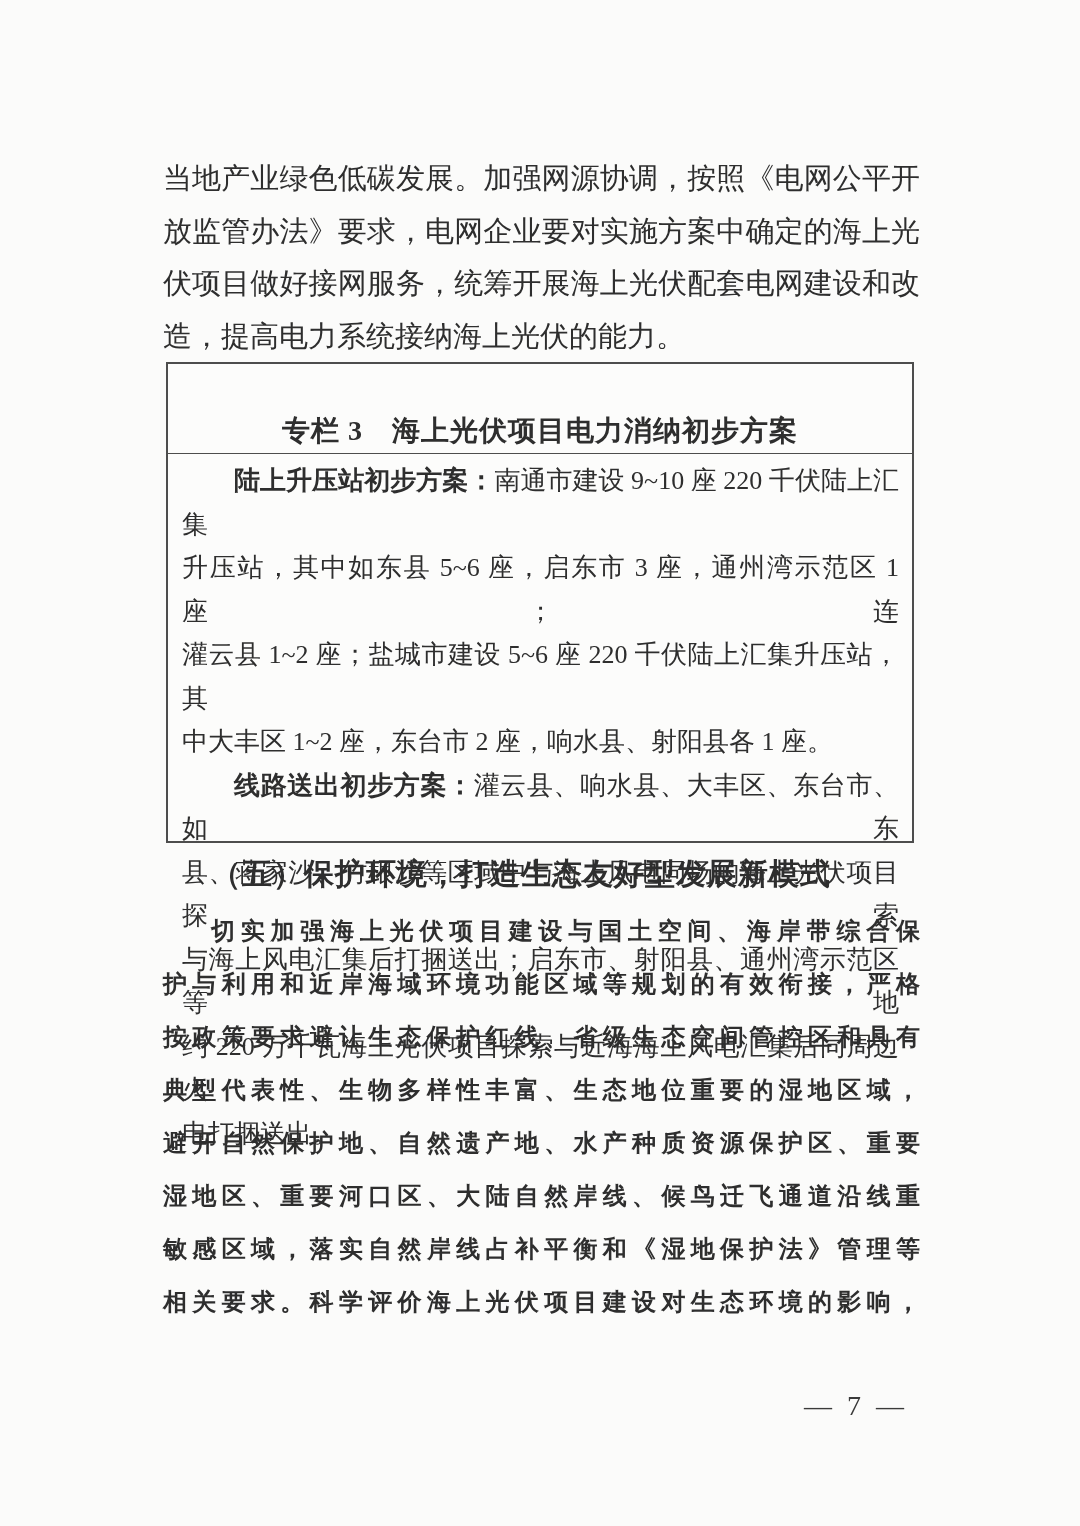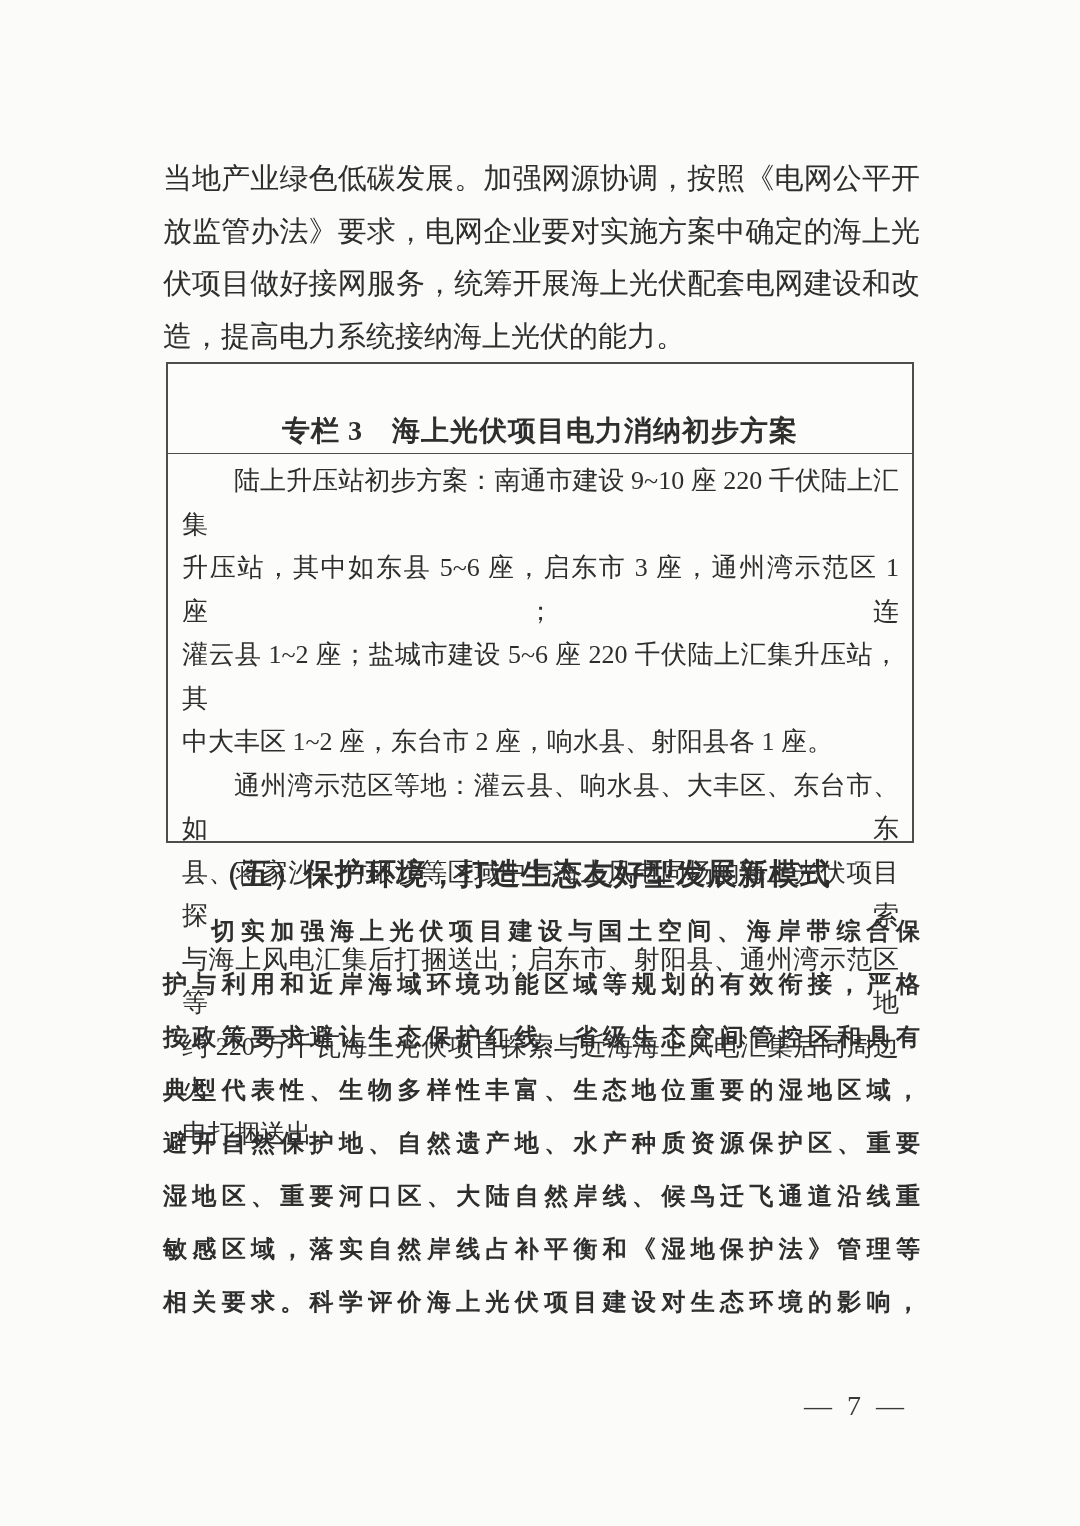--- a/index.html
+++ b/index.html
@@ -60,21 +60,21 @@
     font-size: 28px;
     border-bottom: 1px solid #4d4d4d;
     letter-spacing: 1px;
     margin-top: 44px;
   }
   .callout-body {
     padding: 5px 13px 6px 14px;
     font-size: 26px;
     line-height: 43.5px;
   }
-  .lead { font-weight: normal; }
+  .lead { font-weight: bold; }
   
   .heading {
     position: absolute;
     left: 163px;
     top: 852px;
     width: 757px;
     margin: 0;
     font-size: 30px;
     font-weight: bold;
     line-height: 44px;
@@ -110,21 +110,21 @@
   <div class="callout">
     <div class="callout-title">专栏 3　海上光伏项目电力消纳初步方案</div>
     <div class="callout-body">
       <div class="ln fill indent">
         <span class="lead">陆上升压站初步方案：</span><span>南通市建设 9~10 座 220 千伏陆上汇集</span>
       </div>
       <div class="ln fill">升压站，其中如东县 5~6 座，启东市 3 座，通州湾示范区 1 座；连</div>
       <div class="ln fill">灌云县 1~2 座；盐城市建设 5~6 座 220 千伏陆上汇集升压站，其</div>
       <div class="ln">中大丰区 1~2 座，东台市 2 座，响水县、射阳县各 1 座。</div>
       <div class="ln fill indent">
-        <span class="lead">通州湾示范区等地：</span><span>灌云县、响水县、大丰区、东台市、如东</span>
+        <span class="lead">线路送出初步方案：</span><span>灌云县、响水县、大丰区、东台市、如东</span>
       </div>
       <div class="ln fill">县、蒋家沙、竹根沙等区域中与海上风电同场的海上光伏项目探索</div>
       <div class="ln fill">与海上风电汇集后打捆送出；启东市、射阳县、通州湾示范区等地</div>
       <div class="ln fill">约 220 万千瓦海上光伏项目探索与近海海上风电汇集后同周边火</div>
       <div class="ln">电打捆送出。</div>
     </div>
   </div>
 
   <h2 class="heading">（五）保护环境，打造生态友好型发展新模式</h2>
 

